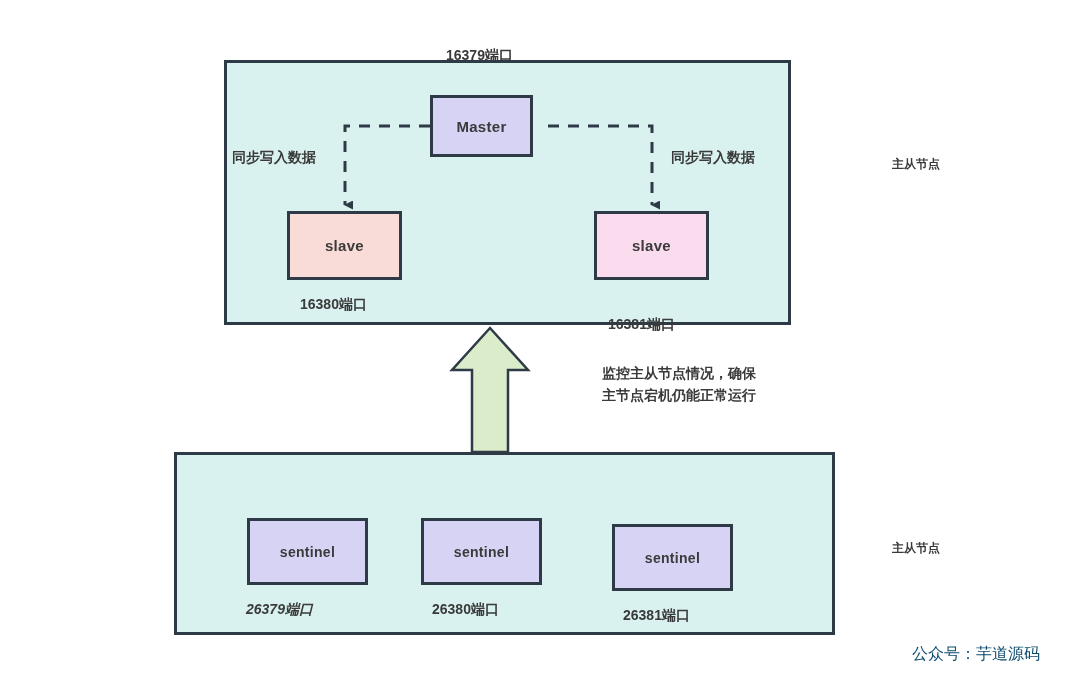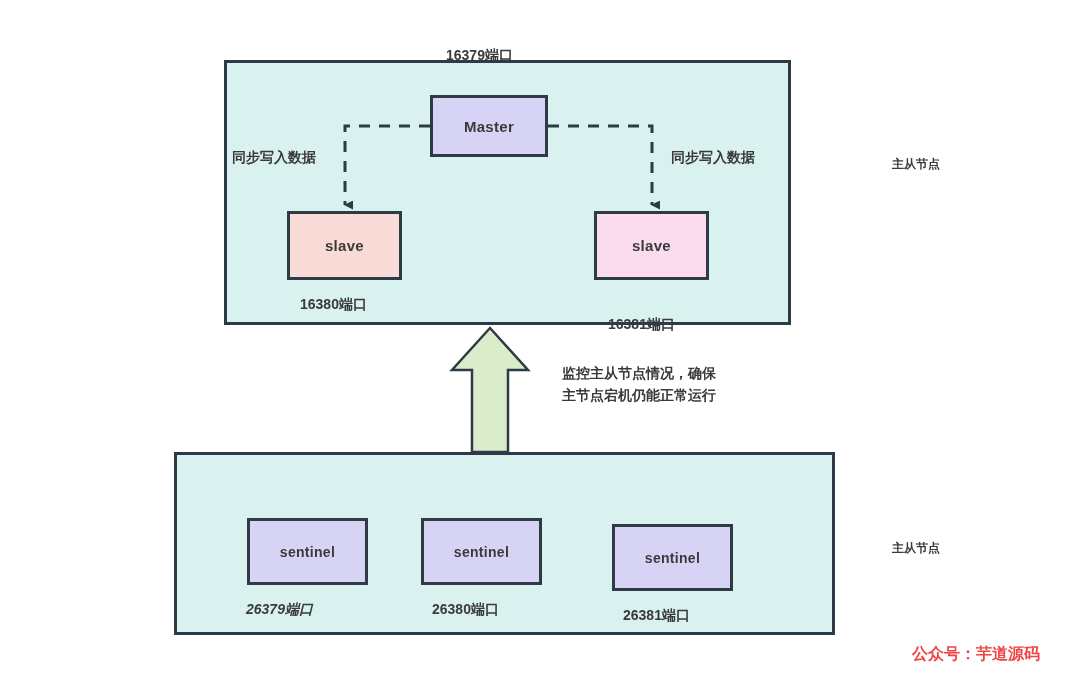--- a/index.html
+++ b/index.html
@@ -38,26 +38,26 @@
   .label{
     position:absolute;
     color:#3a3a3a;
     font-weight:bold;
     white-space:pre;
     line-height:1.35;
   }
   .label-port{font-size:14px;}
   .label-edge{font-size:14px;text-align:center;}
   .label-side{font-size:12px;}
-  .label-note{font-size:14px;}
+  .label-note{font-size:14px;margin-left:40px;}
   .watermark{
     position:absolute;
-    color:#ef4444;
+    color:#0c4a6e;
     font-size:16px;
-    font-weight:bold;
+    font-weight:normal;
     white-space:pre;
   }
   svg{position:absolute;left:0;top:0;overflow:visible;}
 </style>
 </head>
 <body>
 
 <div id="canvas">
 
   <div class="label label-port" style="left:446px;top:46px;">16379端口</div>
@@ -71,21 +71,21 @@
       </marker>
     </defs>
 
     <path d="M430,126 L345,126 L345,205" fill="none" stroke="#2e3b47" stroke-width="3" stroke-dasharray="11,9" marker-end="url(#arrowDark)"></path>
 
     <path d="M548,126 L652,126 L652,205" fill="none" stroke="#2e3b47" stroke-width="3" stroke-dasharray="11,9" marker-end="url(#arrowDark)"></path>
 
     <path d="M490,328 L528,370 L508,370 L508,452 L472,452 L472,370 L452,370 z" fill="#dbeccb" stroke="#2e3b47" stroke-width="2.5" stroke-linejoin="miter"></path>
   </svg>
 
-  <div class="node node-purple" style="left:430px;top:95px;width:118px;height:62px;font-size:15px;">
+  <div class="node node-purple" style="left:430px;top:95px;width:103px;height:62px;font-size:15px;">
     <span>Master</span>
   </div>
 
   <div class="label label-edge" style="left:232px;top:148px;">同步写入数据</div>
   <div class="label label-edge" style="left:671px;top:148px;">同步写入数据</div>
 
   <div class="node node-pink-a" style="left:287px;top:211px;width:115px;height:69px;font-size:15px;">
     <span>slave</span>
   </div>
   <div class="label label-port" style="left:300px;top:295px;">16380端口</div>

